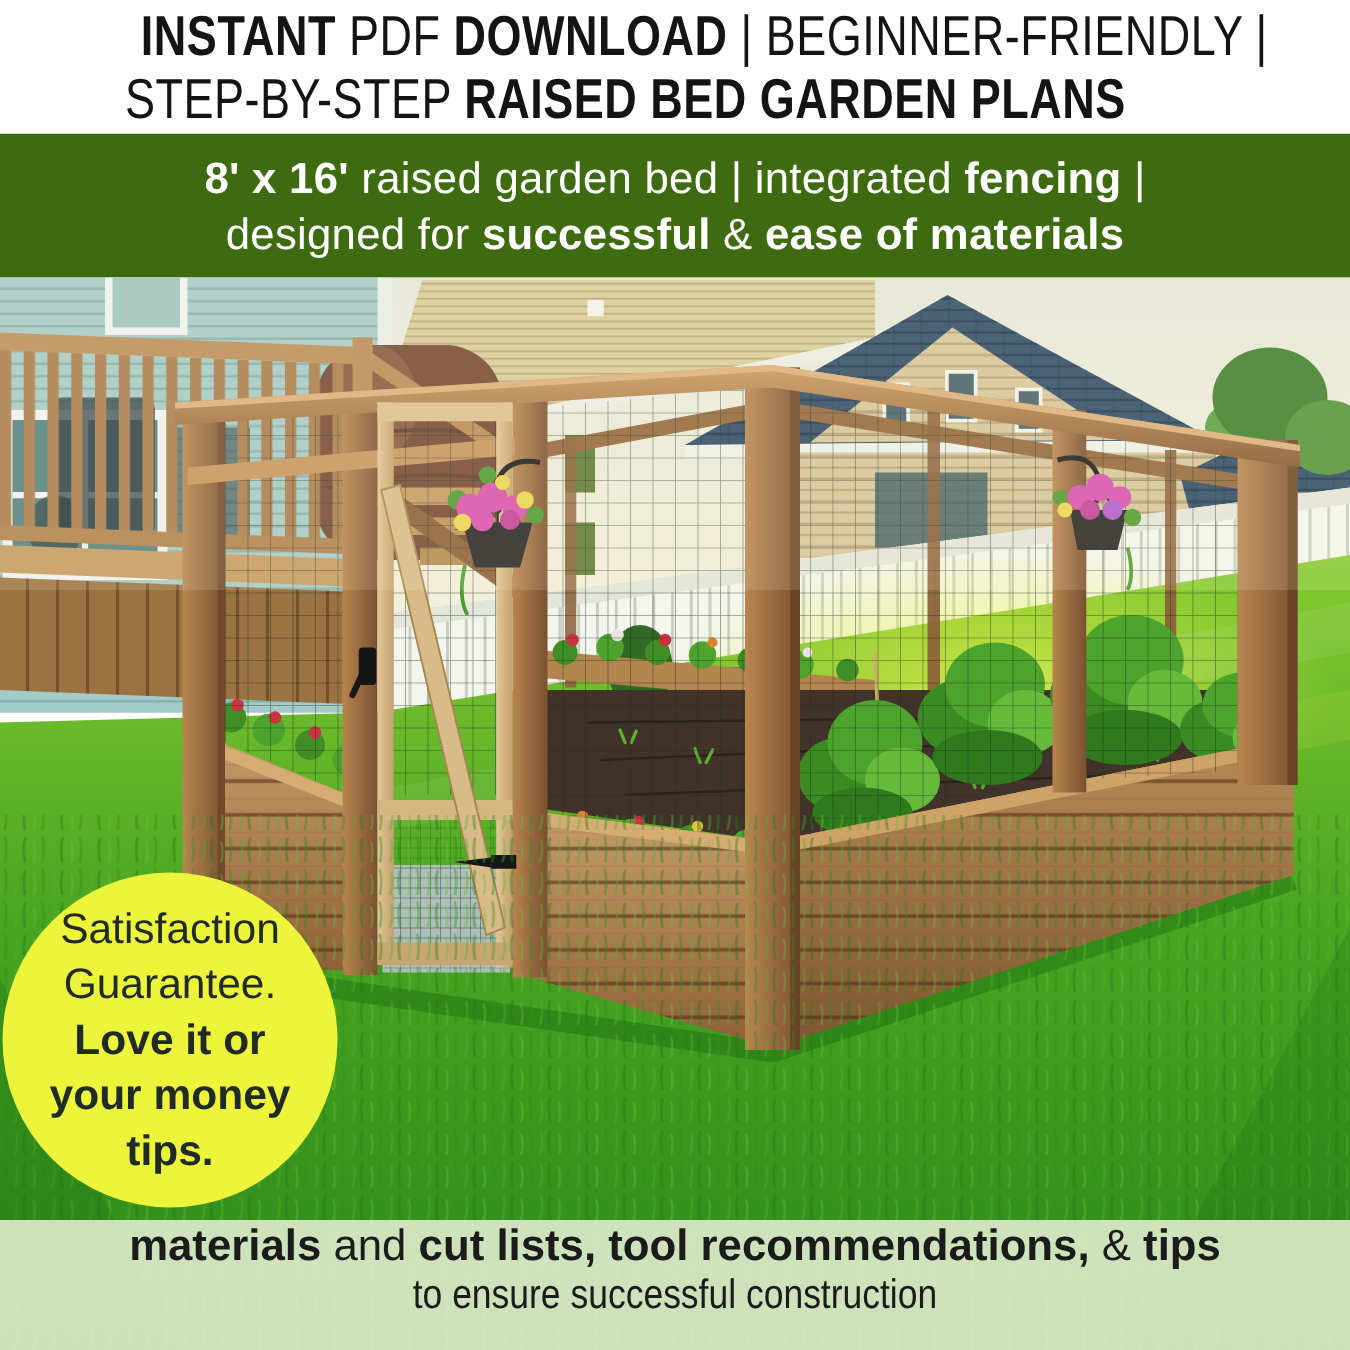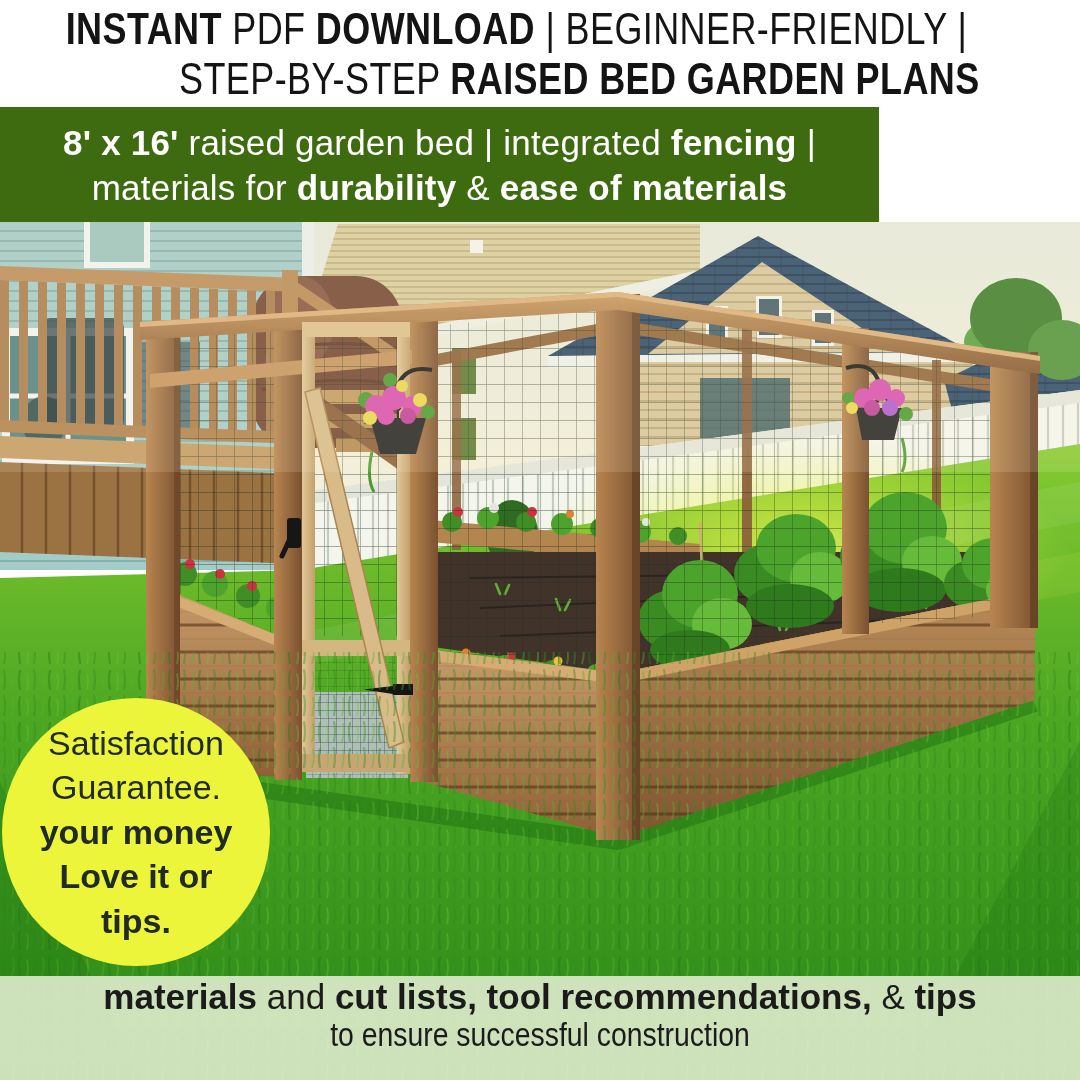--- a/index.html
+++ b/index.html
@@ -1,25 +1,25 @@
 <!DOCTYPE html>
 <html><head>
 <meta charset="utf-8">
 <style>
   html,body{margin:0;padding:0;background:#777;}
   .canvas{position:relative;width:1080px;height:1080px;overflow:hidden;background:#ffffff;
           font-family:"Liberation Sans",sans-serif;margin:0 auto;}
   
   .hdr{position:absolute;top:0;left:0;width:1080px;height:107px;background:#ffffff;
-       display:flex;flex-direction:column;justify-content:center;align-items:flex-end;}
+       display:flex;flex-direction:column;justify-content:center;align-items:flex-start;}
   .hdr .ln{font-size:45px;line-height:50px;font-weight:400;color:#141414;white-space:nowrap;
            transform:scaleX(.8);letter-spacing:.5px;}
   .hdr .b{font-weight:800;}
   
-  .gb{position:absolute;top:107px;left:0;width:879px;height:115px;
+  .gb{position:absolute;top:107px;left:0;width:1080px;height:115px;
       display:flex;flex-direction:column;justify-content:center;align-items:center;}
   .gb .ln{font-size:35px;line-height:45px;color:#ffffff;white-space:nowrap;letter-spacing:.2px;}
   .gb .b{font-weight:700;}
   
   .photo{position:absolute;top:222px;left:0;width:1080px;height:858px;}
   .photo svg{display:block;}
   
   .badge{position:absolute;left:2px;top:698px;width:268px;height:268px;border-radius:50%;
          display:flex;flex-direction:column;justify-content:center;align-items:center;text-align:center;}
   .badge .ln{font-size:34px;line-height:44.5px;color:#212b26;white-space:nowrap;}
@@ -36,21 +36,21 @@
 
 <div class="canvas">
 
   <div class="hdr" style="background-color: rgb(255, 255, 255);">
     <div class="ln"><span class="b">INSTANT</span><span> PDF </span><span class="b">DOWNLOAD</span><span> | BEGINNER-FRIENDLY |</span></div>
     <div class="ln"><span>STEP-BY-STEP </span><span class="b">RAISED BED GARDEN PLANS</span></div>
   </div>
 
   <div class="gb" style="background-color: rgb(63, 107, 16);">
     <div class="ln"><span class="b">8' x 16'</span><span> raised garden bed | integrated </span><span class="b">fencing</span><span> |</span></div>
-    <div class="ln"><span>materials for </span><span class="b">durability</span><span> &amp; </span><span class="b">ease of materials</span></div>
+    <div class="ln"><span>designed for </span><span class="b">successful</span><span> &amp; </span><span class="b">ease of materials</span></div>
   </div>
 
   <div class="photo">
   <svg viewBox="0 0 1080 858" width="1080" height="858" xmlns="http://www.w3.org/2000/svg">
     <defs>
       <linearGradient id="skyG" x1="0" y1="0" x2="0" y2="1">
         <stop offset="0" stop-color="#e4e8db"></stop>
             <stop offset="1" stop-color="#f5f1da"></stop>
       </linearGradient>
       <linearGradient id="lawnG" x1="0" y1="0" x2="0" y2="1">
@@ -414,22 +414,22 @@
       <polygon points="0,560 140,858 0,858" fill="#1d6f10" opacity=".3"></polygon>
       <polygon points="1080,520 1080,858 900,858" fill="#1d6f10" opacity=".25"></polygon>
       <rect x="0" y="0" width="1080" height="250" fill="#fff3cf" opacity=".15"></rect>
     </g>
   </svg>
   </div>
 
   <div class="badge" style="background-color: rgb(237, 245, 59);">
     <div class="ln">Satisfaction</div>
     <div class="ln">Guarantee.</div>
+    <div class="ln b">Love it or</div>
     <div class="ln b">your money</div>
-    <div class="ln b">Love it or</div>
     <div class="ln b">tips.</div>
   </div>
 
   <div class="ftr" style="background-color: rgba(228, 238, 210, 0.88);">
     <div class="l1"><span class="b">materials</span><span> and </span><span class="b">cut lists, tool recommendations,</span><span> &amp; </span><span class="b">tips</span></div>
     <div class="l2">to ensure successful construction</div>
   </div>
 
 </div>
 

